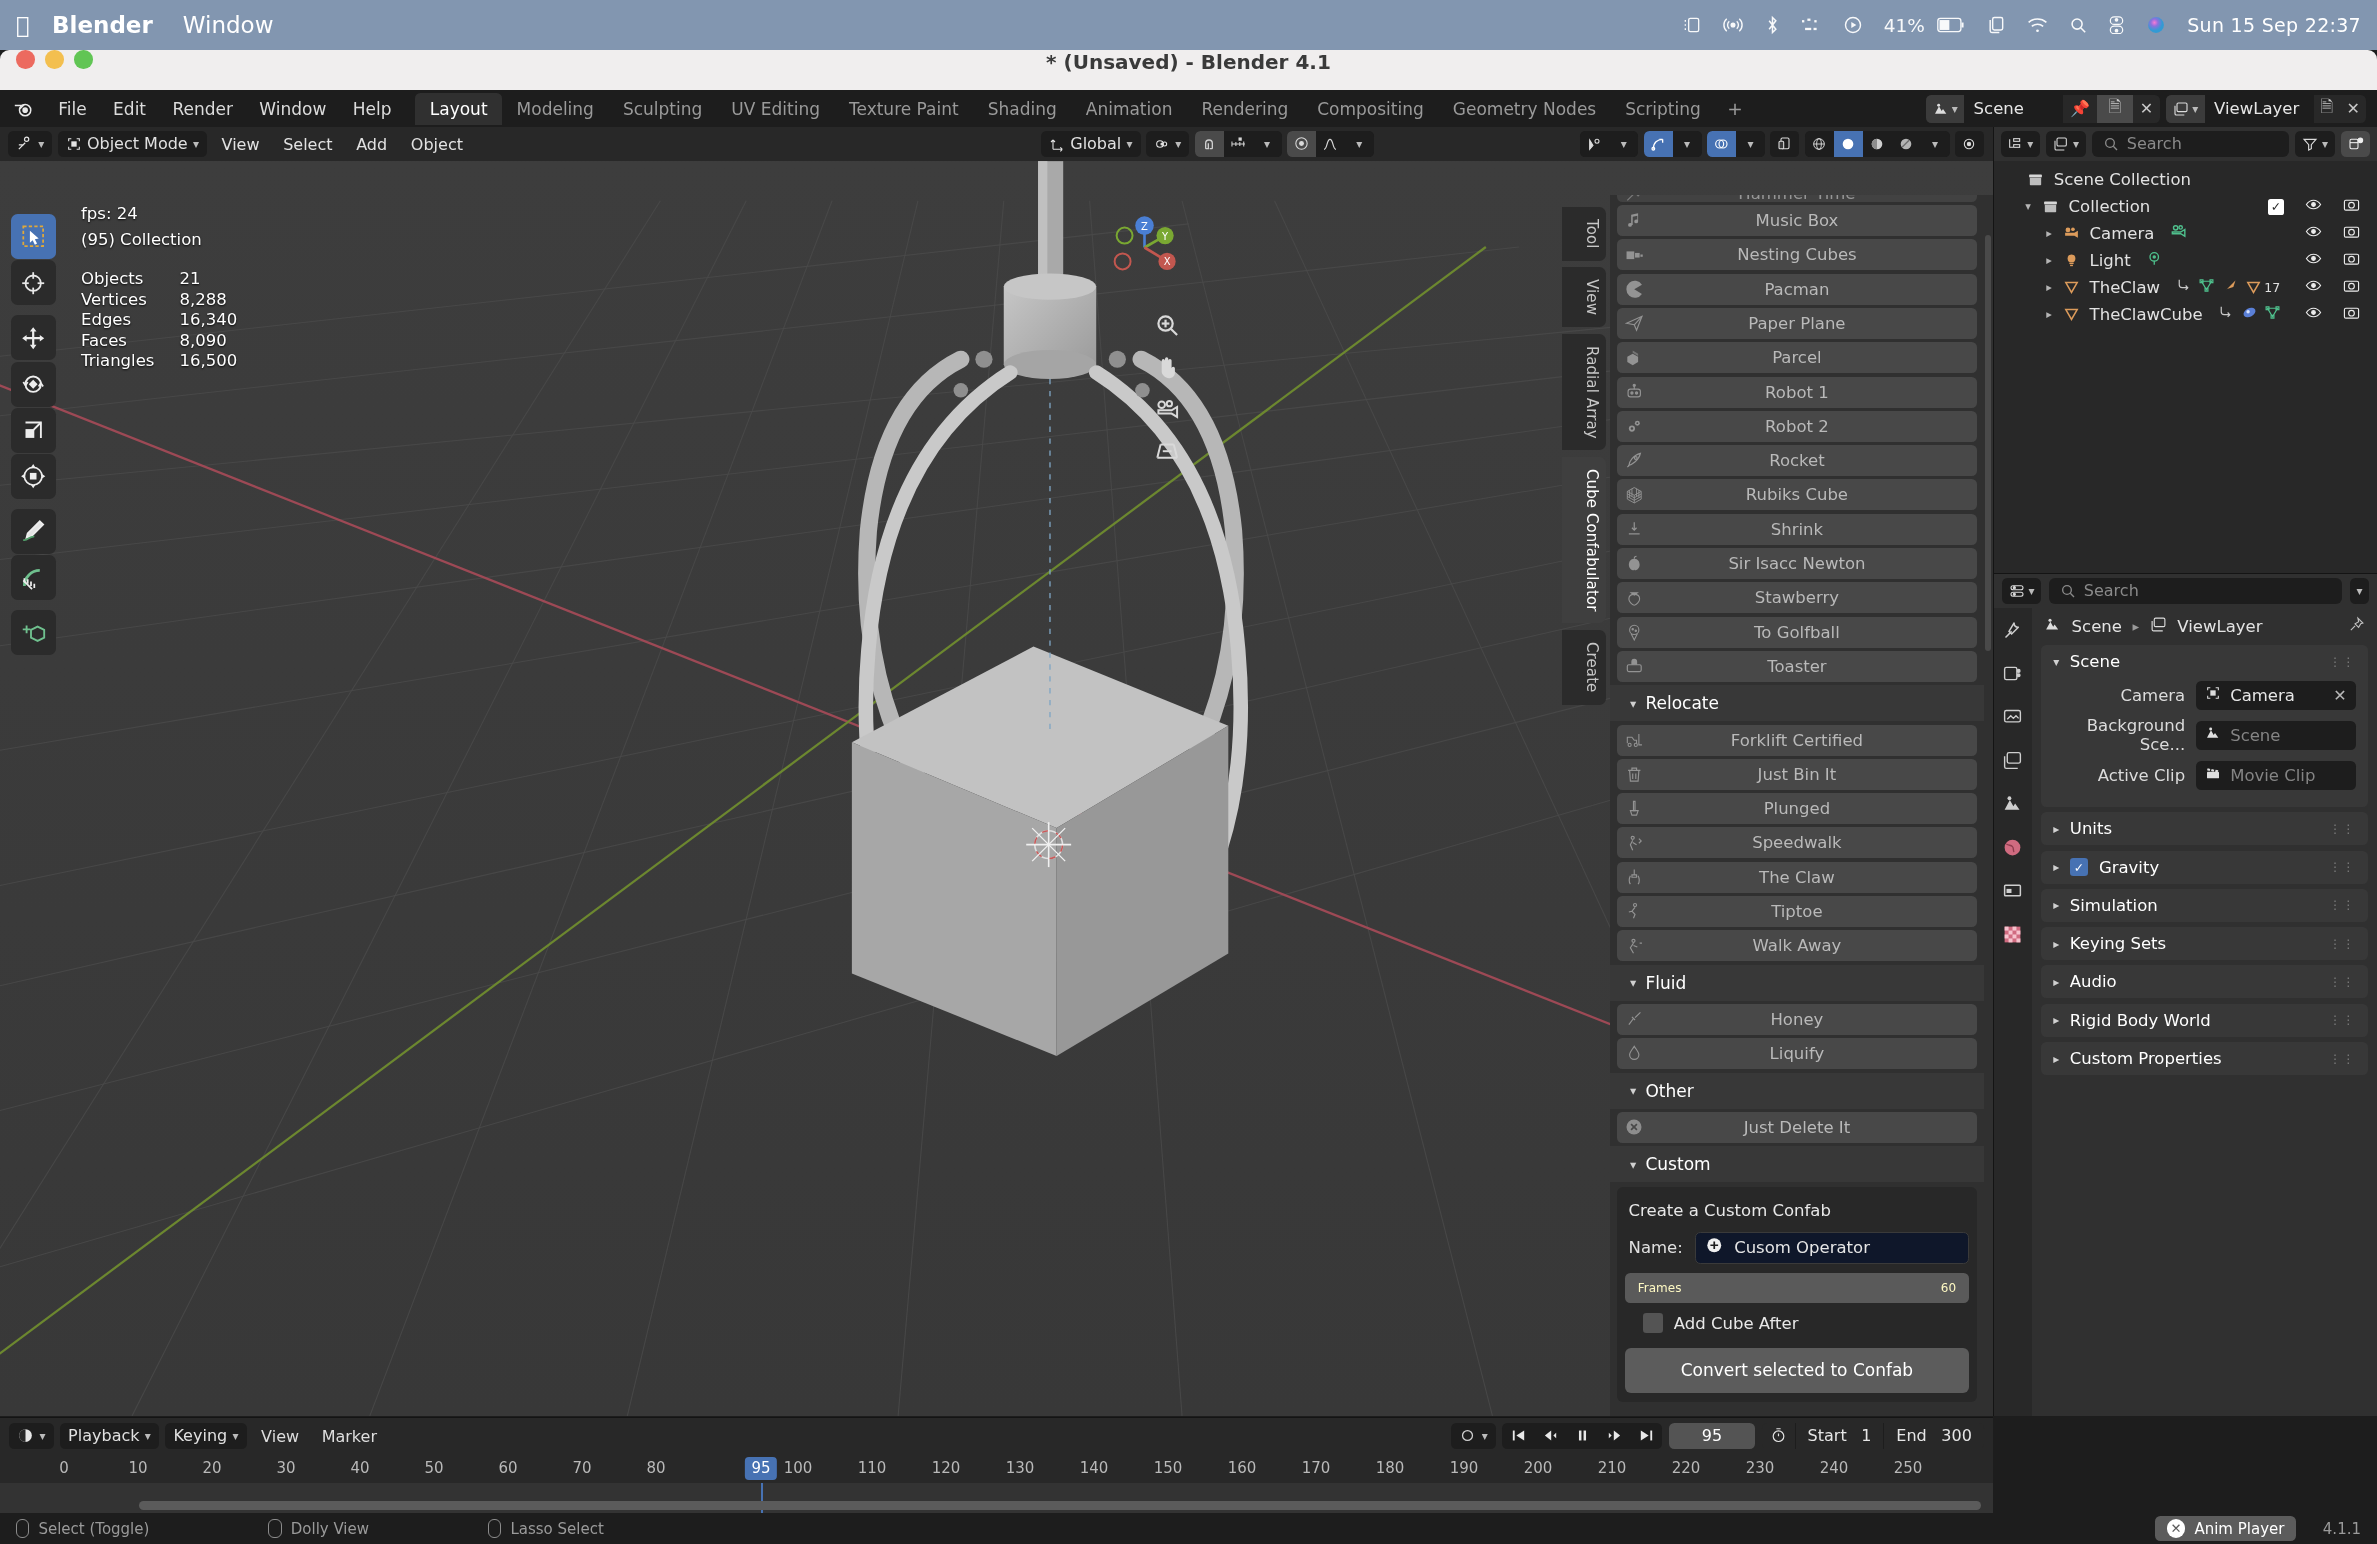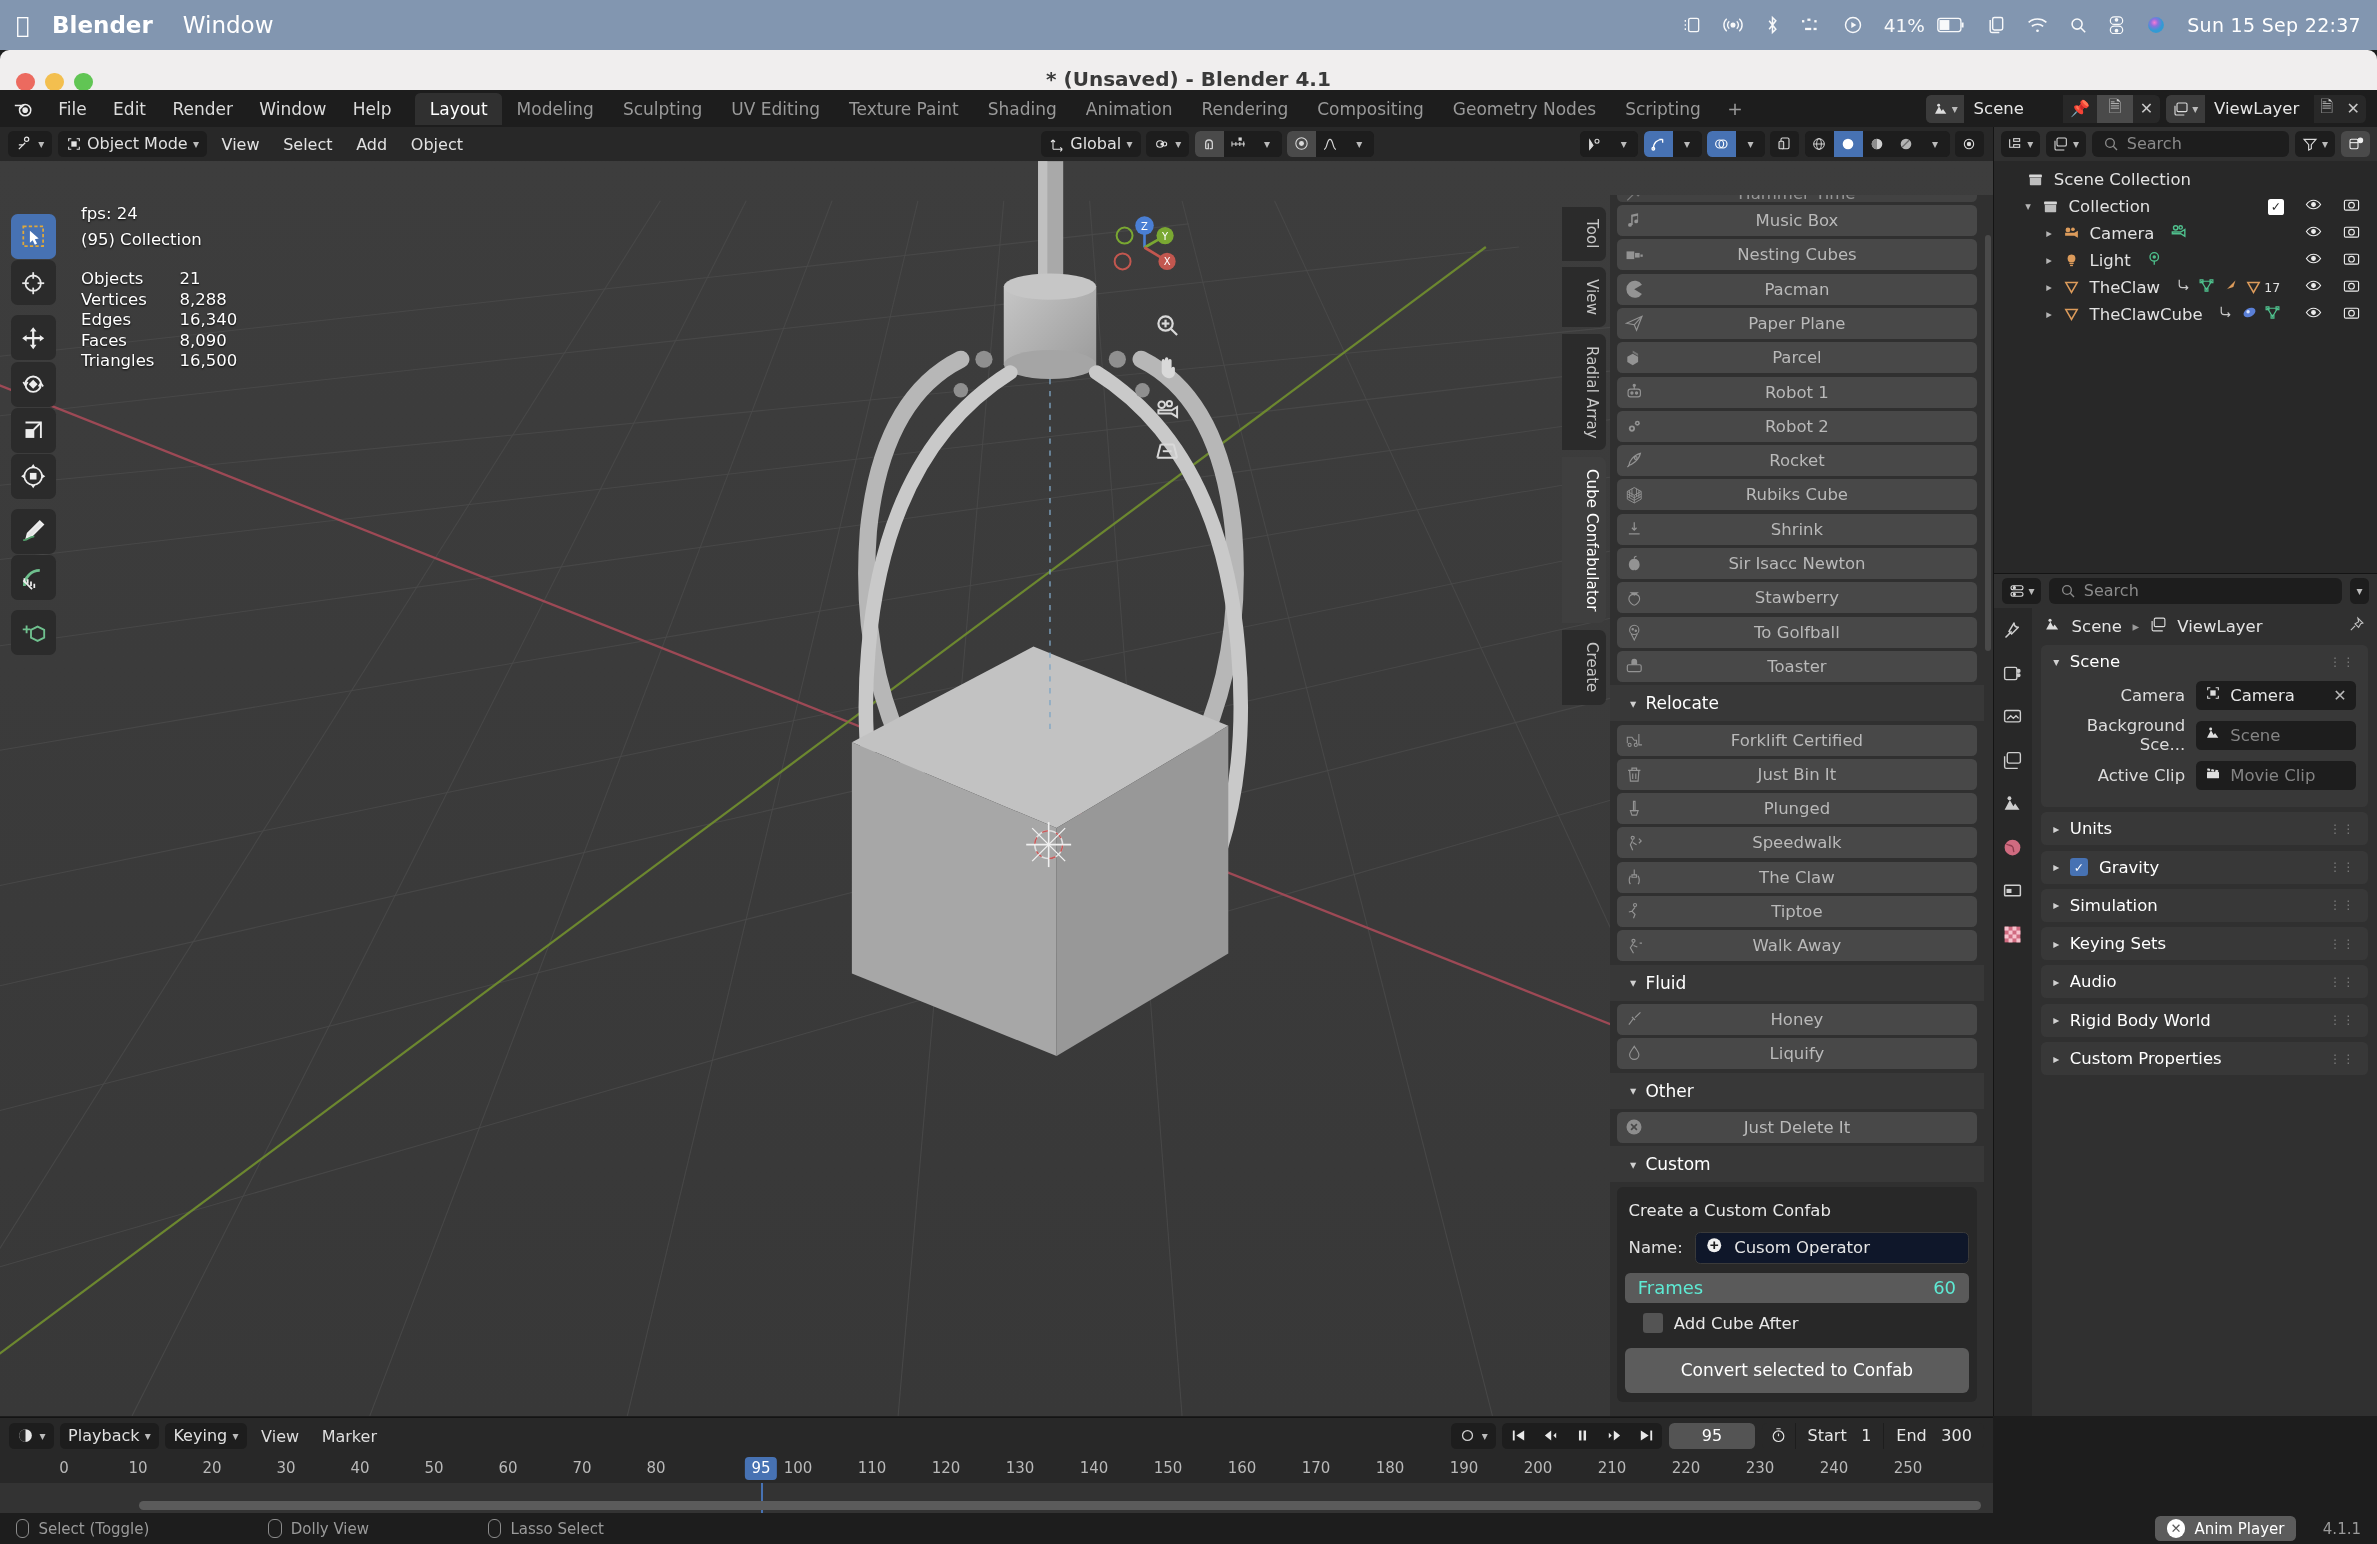--- a/index.html
+++ b/index.html
@@ -20,21 +20,21 @@
   .macbar .apple { font-size:22.5px; margin-right:22.5px; line-height:1; }
   .macbar .mb-item { margin-right:30px; font-size:23px; }
   .macbar .mb-item.bold { font-weight:bold; }
   .macbar .right { margin-left:auto; display:flex; align-items:center; gap:21px; }
   .macbar .right .mi { opacity:.95; display:flex; align-items:center; }
   .macbar .clock { font-size:19px; letter-spacing:0.3px; }
 
   
   .titlebar {
     position:absolute; top:50px; left:0; width:2377px; height:41px;
-    background:#f0eeee; display:flex; align-items:flex-end;
+    background:#f0eeee; display:flex; align-items:flex-start;
     border-top-left-radius:9.2px; border-top-right-radius:9.2px;
   }
   .traffic { display:flex; gap:10.6px; margin-left:16px; }
   .dot { width:18.5px; height:18.5px; border-radius:50%; }
   .dot.r{background:#ec6a5f;} .dot.y{background:#f3bf4f;} .dot.g{background:#61c554;}
   .titlebar .title {
     position:absolute; left:0; right:0; text-align:center;
     font-size:20px; font-weight:bold; color:#3a3a3a;
   }
 
@@ -133,21 +133,21 @@
 
   .custom-box { margin:5.3px 6.6px 0 6.6px; background:#282828; border-radius:6px; padding:9.2px 8px; }
   .custom-box .cb-title { font-size:16.5px; color:#e8e8e8; margin:4px 1.3px 12px 4px; }
   .namerow { display:flex; align-items:center; gap:12px; margin-bottom:9.2px; }
   .namerow .lbl { font-size:16.5px; color:#e0e0e0; padding-left:4px; }
   .namefield { flex:1; background:#0f172a; border-radius:5.3px; height:32px;
       display:flex; align-items:center; gap:10.6px; padding:0 9.2px; font-size:16.5px; color:#e6e6e6;
       border:0.7px solid #3a3a3a;}
   .frames { background:#5a5a5a; border-radius:5.3px; height:30px; display:flex;
       align-items:center; justify-content:space-between; padding:0 13.2px;
-      font-size:18px; color:#5eead4; margin-bottom:10.6px; }
+      font-size:12px; color:#fef9c3; margin-bottom:10.6px; }
   .chk-row { display:flex; align-items:center; gap:10.6px; margin:2.6px 0 14.5px 2.6px; font-size:16.5px; color:#e8e8e8;padding-left:16px; }
   .chkbox { width:20px; height:20px; background:#545454; border-radius:3.3px; }
   .bigbtn { background:#5c5c5c; border-radius:6px; height:45px; display:flex;
       align-items:center; justify-content:center; font-size:17px; color:#fff; }
   .np-scrollbar { position:absolute; right:2px; top:40px; width:6px; height:416px;
       background:#4a4a4a; border-radius:3.3px; }
 
   
   .outliner { position:absolute; right:0; top:127px; width:384px; height:446px;
       background:#282828; border-left:1.3px solid #141414; }

